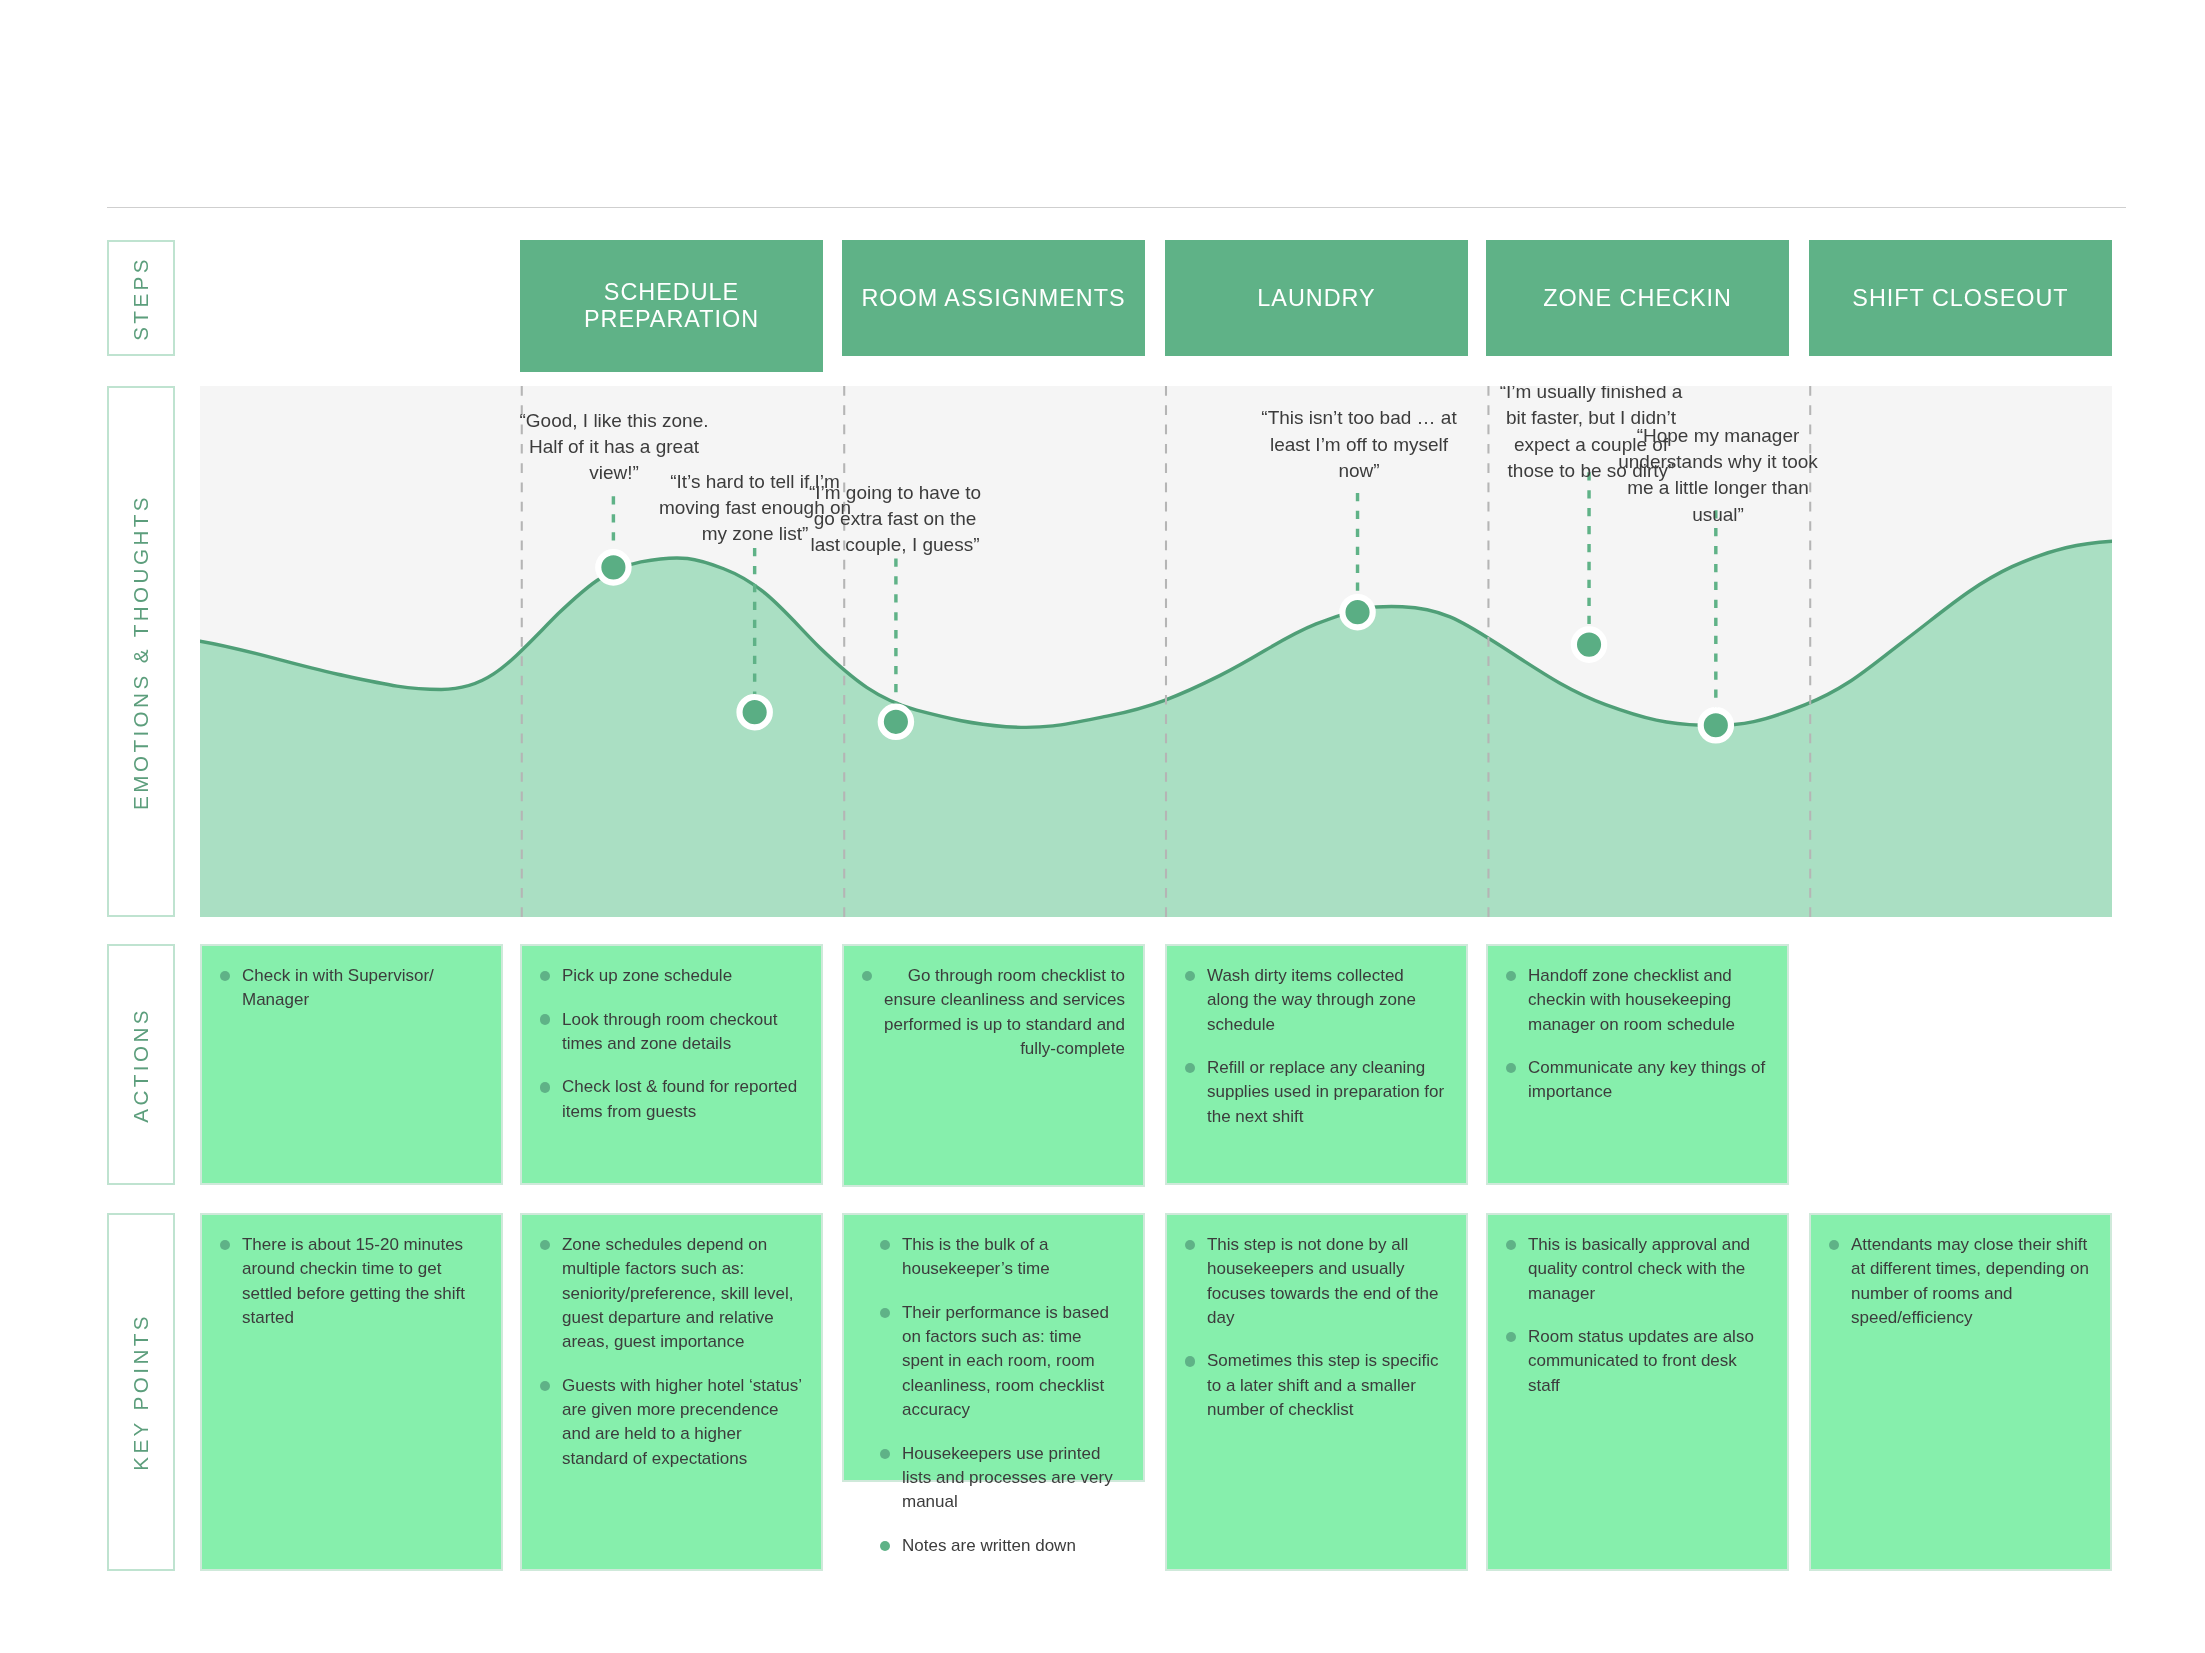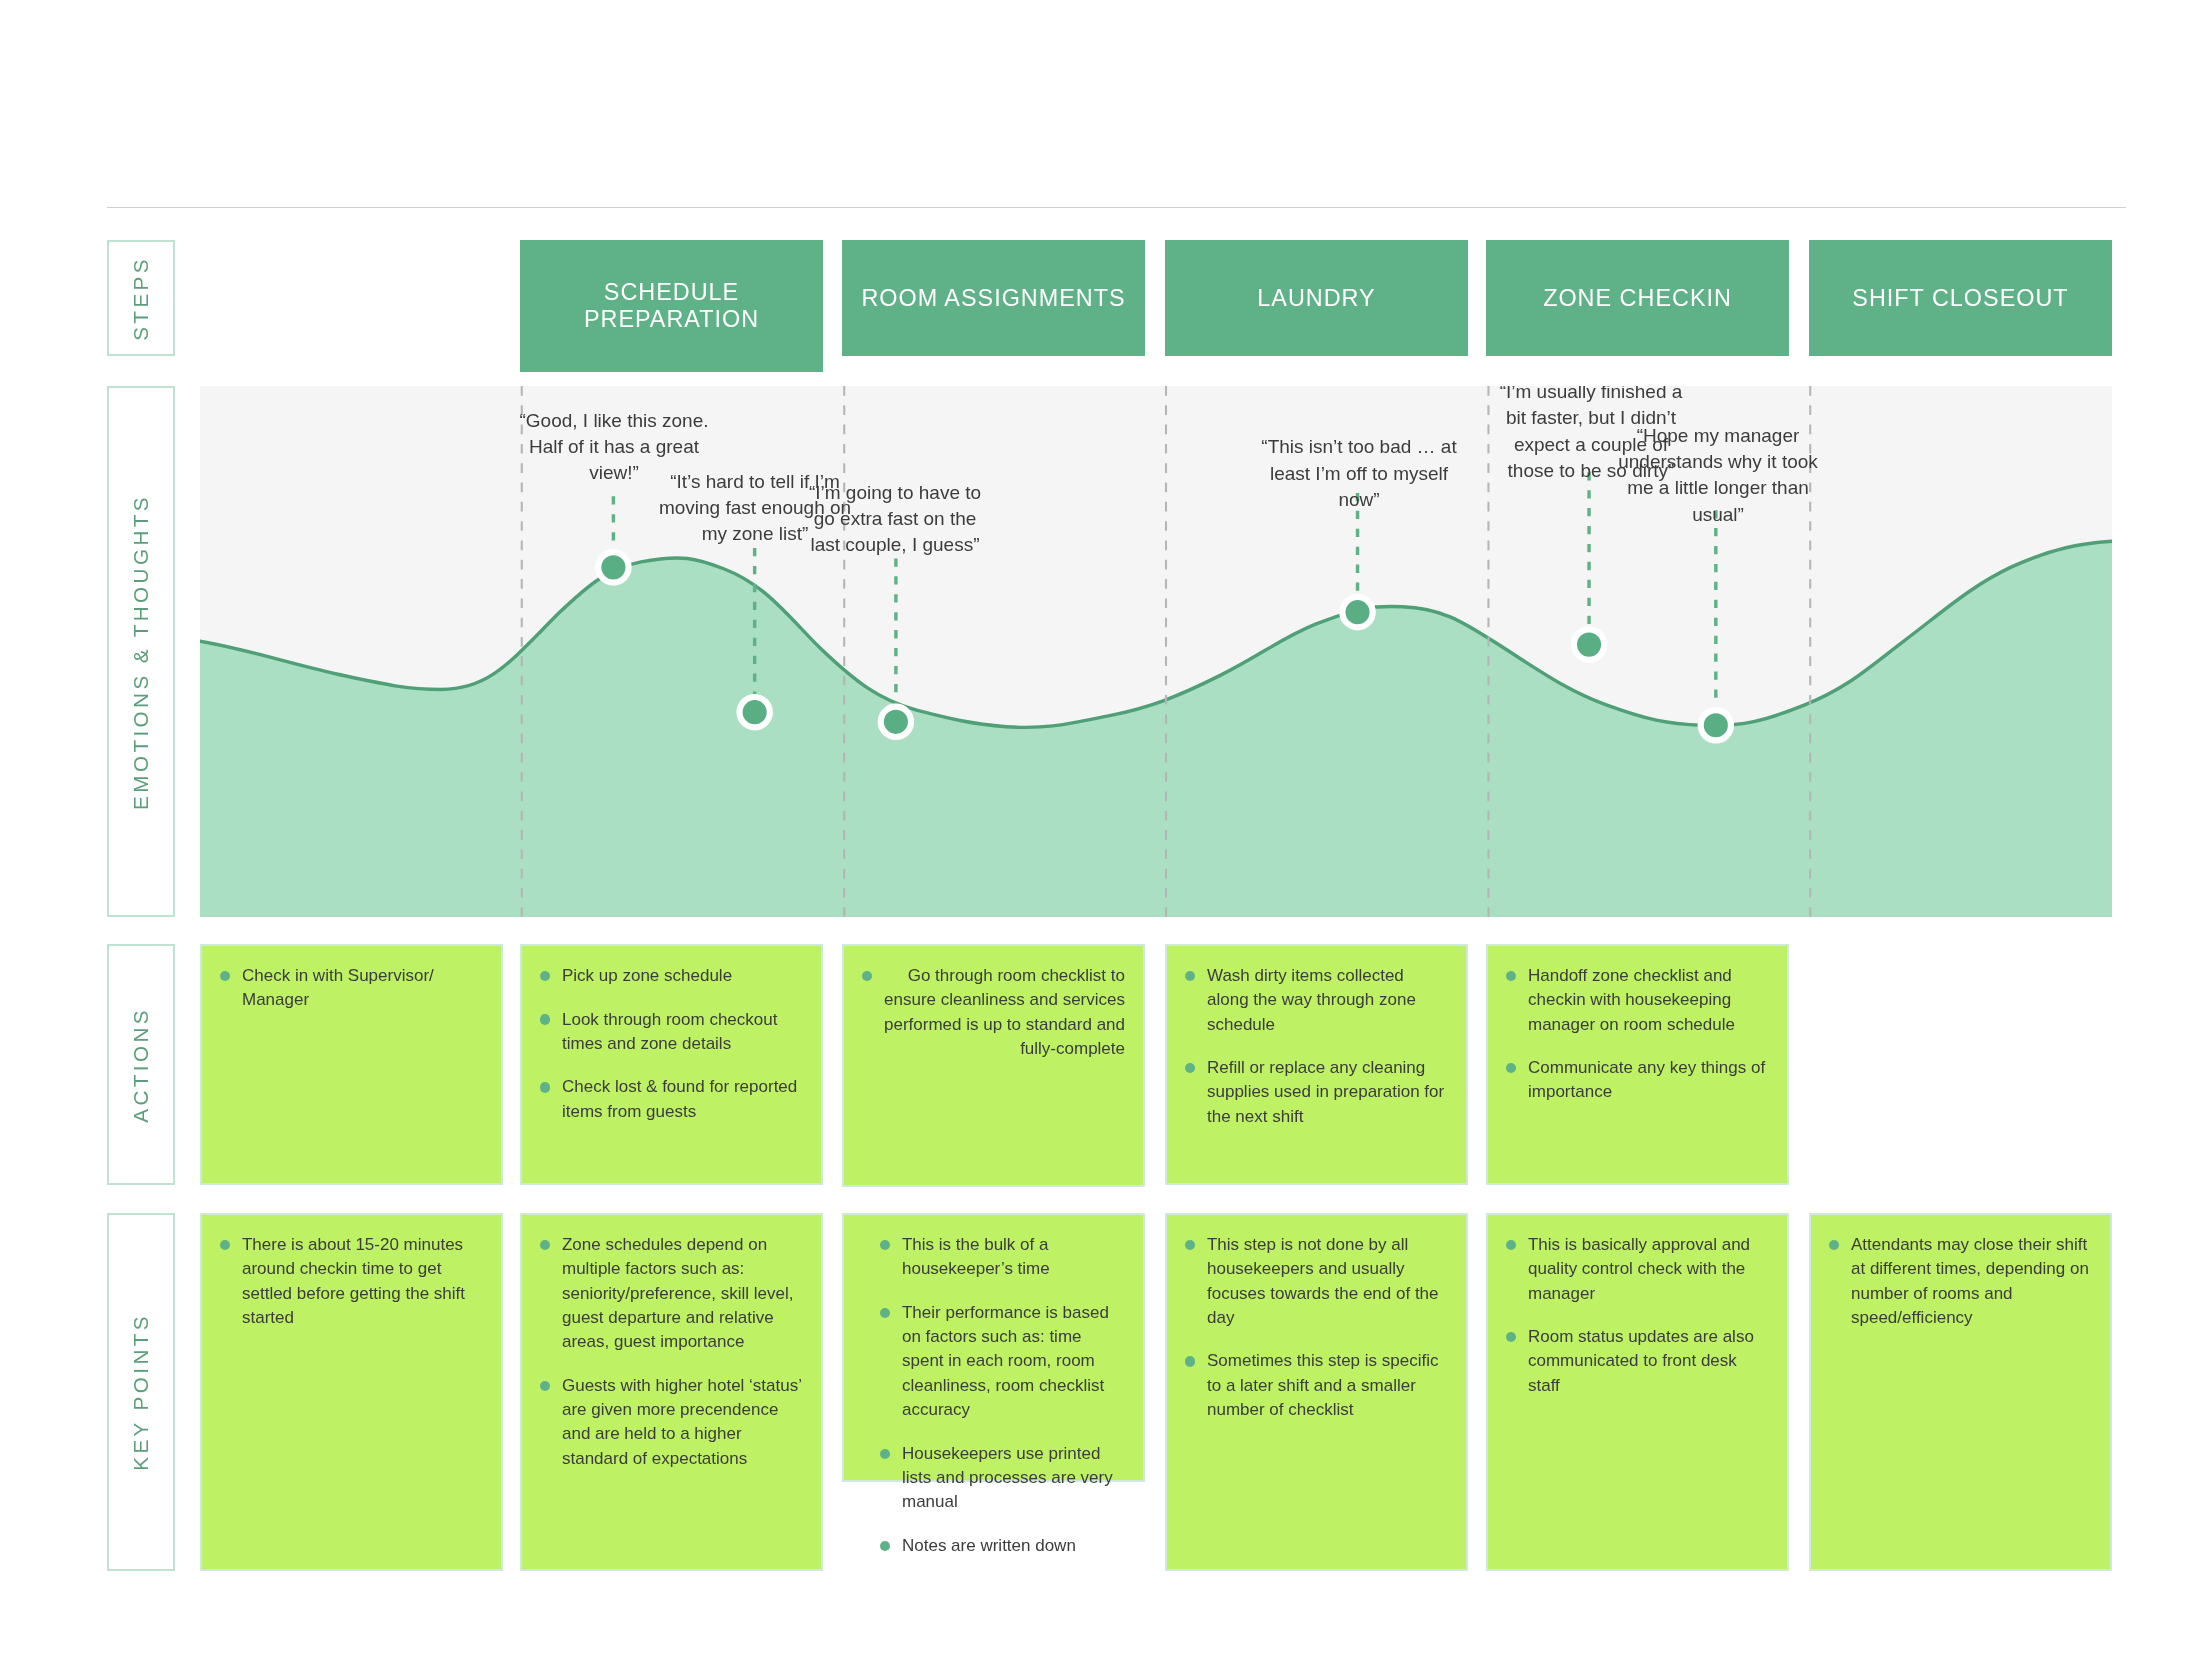--- a/index.html
+++ b/index.html
@@ -112,21 +112,21 @@
     line-height: 1.38;
     color: #3c3c3c;
     text-align: center;
     box-sizing: border-box;
   }
 
   
   .card {
     position: absolute;
     border: 2.1px solid #cfe9da;
-    background: #bef264;
+    background: #86efac;
     box-sizing: border-box;
     padding: 18px 18px 13.8px 18px;
   }
   .bullet-row {
     display: flex;
     align-items: flex-start;
     margin-bottom: 19.3px;
   }
   .bullet-row:last-child { margin-bottom: 0; }
   .dot {
@@ -230,21 +230,21 @@
         <circle cx="1010" cy="487" r="22" fill="#5aae84" stroke="#ffffff" stroke-width="9"></circle>
         <circle cx="1680" cy="328" r="22" fill="#5aae84" stroke="#ffffff" stroke-width="9"></circle>
         <circle cx="2016" cy="375" r="22" fill="#5aae84" stroke="#ffffff" stroke-width="9"></circle>
         <circle cx="2200" cy="492" r="22" fill="#5aae84" stroke="#ffffff" stroke-width="9"></circle>
       </g>
     </svg>
 
     <div class="quote" style="left:314px; top:22px; width:200px;">“Good, I like this zone. Half of it has a great view!”</div>
     <div class="quote" style="left:455px; top:83px; width:200px;">“It’s hard to tell if I’m moving fast enough on my zone list”</div>
     <div class="quote" style="left:598px; top:94px; width:194px;">“I’m going to have to go extra fast on the last couple, I guess”</div>
-    <div class="quote" style="left:1059px; top:19.3px; width:200px;margin-top:29px;">“This isn’t too bad … at least I’m off to myself now”</div>
+    <div class="quote" style="left:1059px; top:19.3px; width:200px;">“This isn’t too bad … at least I’m off to myself now”</div>
     <div class="quote" style="left:1291px; top:-6.9px; width:200px;">“I’m usually finished a bit faster, but I didn’t expect a couple of those to be so dirty”</div>
     <div class="quote" style="left:1418px; top:37px; width:200px;">“Hope my manager understands why it took me a little longer than usual”</div>
   </div>
 
   <div class="card" style="left:200px; top:944px; width:303px; height:241px;">
     <div class="bullet-row">
       <span class="dot"></span>
       <span class="bullet-text">Check in with Supervisor/ Manager</span>
     </div>
   </div>

